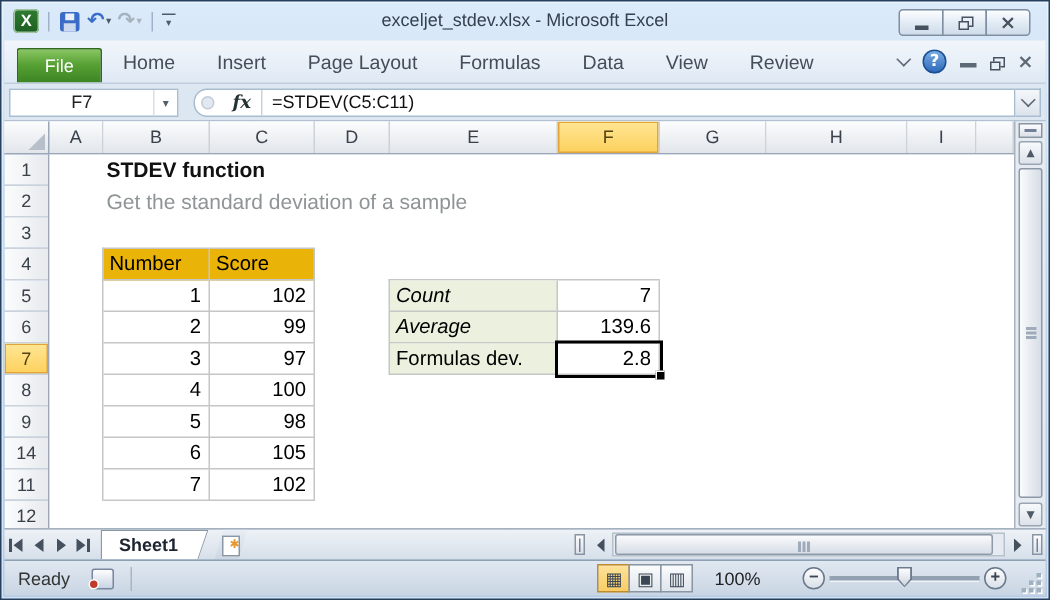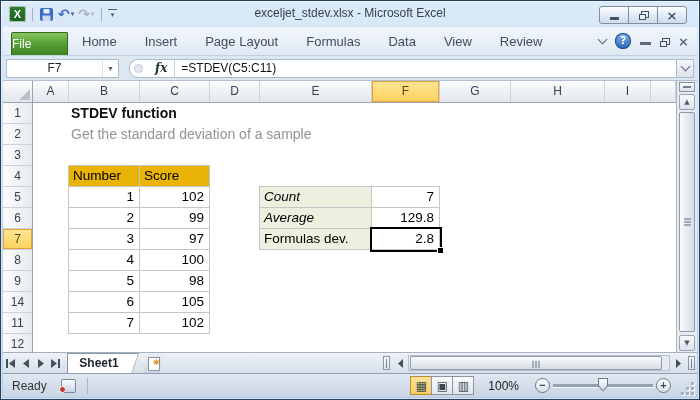--- a/index.html
+++ b/index.html
@@ -33,21 +33,21 @@
   .glyph-restore:before{content:"";position:absolute;left:2px;top:0;width:6px;height:5px;border:1px solid #46525f;}
   .glyph-restore:after{content:"";position:absolute;left:0;top:3px;width:5px;height:4px;border:1px solid #46525f;background:#e8eef6;}
   .glyph-x{color:#46525f;font-size:13px;font-weight:bold;line-height:13px;}
 
   
   .tabrow{position:absolute;left:3px;right:3px;top:27px;height:29px;
     background:linear-gradient(#f2f6fb,#dfe9f4);border-bottom:1px solid #c3cfdf;
     display:flex;align-items:flex-end;box-sizing:border-box;}
   .filetab{margin-left:8px;width:57px;height:23px;border-radius:2px 2px 0 0;
     background:linear-gradient(#8ac562,#57a235 45%,#3d8423);border:1px solid #2e6a17;border-bottom:none;
-    color:#fff;font-size:12px;line-height:22px;box-sizing:border-box;}
+    color:#fff;font-size:12px;text-align:center;line-height:22px;box-sizing:border-box;}
   .rtab{padding:0 14px;font-size:13px;color:#444e5a;line-height:26px;}
   .tabrow-right{position:absolute;right:8px;top:6px;display:flex;align-items:center;gap:9px;}
   .chev{width:6px;height:6px;border-right:1.5px solid #5a6576;border-bottom:1.5px solid #5a6576;transform:rotate(45deg);margin-top:-3px;}
   .helpbtn{width:16px;height:16px;border-radius:50%;background:linear-gradient(#7fb2e8,#2a66b8);
     color:#fff;font-size:11px;font-weight:bold;text-align:center;line-height:16px;box-shadow:inset 0 0 0 1px #1c4e92;}
   .wb-min{width:11px;height:3px;background:#5d6977;margin-top:5px;}
   .wb-x{color:#5d6977;font-size:13px;font-weight:bold;}
 
   
   .fbar{position:absolute;left:3px;right:3px;top:56px;height:25px;background:#dde7f1;
@@ -135,21 +135,21 @@
   .macrobtn{width:20px;height:16px;position:relative;border:1px solid transparent;}
   .macrosheet{position:absolute;left:3px;top:1px;width:13px;height:12px;border:1px solid #7787a0;border-radius:2px;
     background:linear-gradient(#fdfdfe,#c8d4e4);}
   .macrodot{position:absolute;left:1px;bottom:1px;width:5px;height:5px;border-radius:50%;background:#c0392b;border:1px solid #fff;}
   .statussep{width:1px;height:16px;background:#aab6c4;margin-left:8px;}
   .sb-right{margin-left:auto;display:flex;align-items:center;}
   .viewbtns{display:flex;margin-right:14px;}
   .viewbtn{width:22px;height:19px;border:1px solid #8b96a4;margin-left:-1px;background:linear-gradient(#fbfcfd,#dfe5ec);
     display:flex;align-items:center;justify-content:center;font-size:12px;color:#3a4654;box-sizing:border-box;}
   .viewbtn.active{background:linear-gradient(#fde29a,#f8cd64);border-color:#c08b2d;}
-  .zoomlbl{margin-right:16px;color:#222;}
+  .zoomlbl{margin-right:28px;color:#222;}
   .zbtn{width:15px;height:15px;border-radius:50%;border:1px solid #68778a;background:linear-gradient(#fdfdfe,#d9e0e8);
     text-align:center;line-height:13px;font-size:11px;font-weight:bold;color:#3a4654;box-sizing:border-box;}
   .ztrack{width:100px;height:3px;background:#93a1b1;border-bottom:1px solid #f2f5f9;margin:0 3px;position:relative;}
   .ztick{position:absolute;left:50%;top:-3px;width:1px;height:9px;background:#7f8d9d;}
   .zhandle{position:absolute;left:50%;top:-6px;margin-left:-5px;width:10px;height:14px;
     background:#6d7b8d;clip-path:polygon(0 0,100% 0,100% 62%,50% 100%,0 62%);}
   .zhandle:after{content:"";position:absolute;inset:1px;background:linear-gradient(#fdfdfe,#ccd4dd);
     clip-path:polygon(0 0,100% 0,100% 60%,50% 100%,0 60%);}
   .resizegrip{width:14px;height:14px;margin:6px 2px 0 10px;position:relative;}
   .resizegrip i{position:absolute;width:3px;height:3px;background:#9fb0c0;box-shadow:1px 1px 0 #fff;}
@@ -304,21 +304,21 @@
           <div class="tcell tnum" style="width: 70px;">102</div>
         </div>
       </div>
     <div class="abs-table" id="stats-table" style="left:226px;top:83px;">
         <div class="trow">
           <div class="tcell slabel it" style="width: 112px;">Count</div>
           <div class="tcell svalue" style="width: 68px;">7</div>
         </div>
         <div class="trow">
           <div class="tcell slabel it" style="width: 112px;">Average</div>
-          <div class="tcell svalue" style="width: 68px;">129.8</div>
+          <div class="tcell svalue" style="width: 68px;">139.6</div>
         </div>
         <div class="trow">
           <div class="tcell slabel" style="width: 112px;">Formulas dev.</div>
           <div class="tcell svalue" style="width: 68px;">2.8</div>
         </div>
       </div>
     <div class="selbox">
       <span class="fillhandle"></span>
     </div>
   </div>

